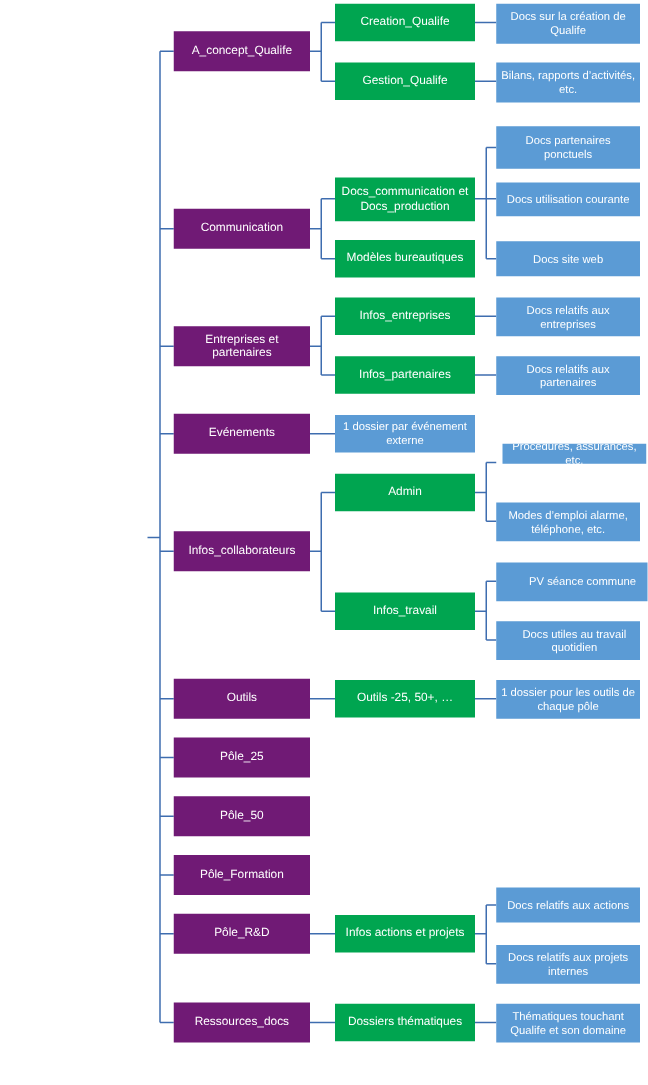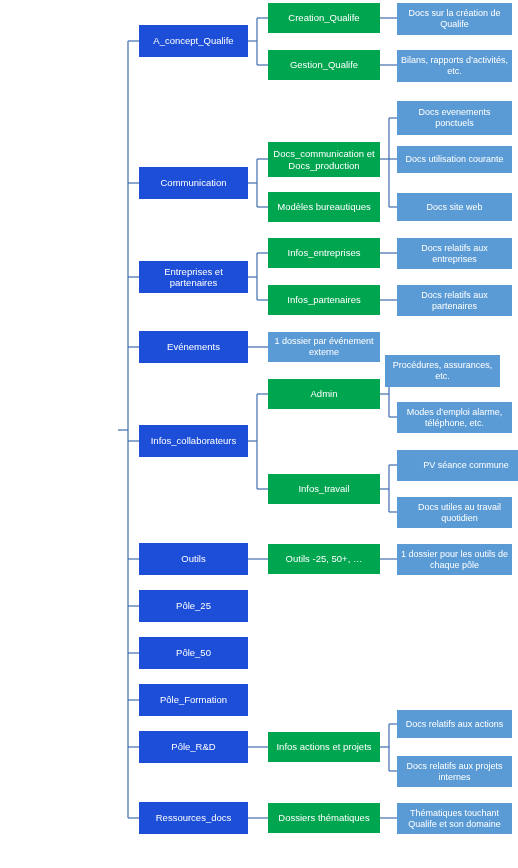--- a/index.html
+++ b/index.html
@@ -13,21 +13,21 @@
   .node{
     position:absolute;box-sizing:border-box;
     display:flex;align-items:center;justify-content:center;text-align:center;
     color:#ffffff;line-height:1.18;
     padding:1px 3px;
     overflow:hidden;
   }
   .node span{display:block;width:100%;}
 
   .lvl-root{ background:#ED7D31; font-size:9.5px; }
-  .lvl-1{ background:#1d4ed8; font-size:9.5px; }
+  .lvl-1{ background:#701a75; font-size:9.5px; }
   .lvl-2{ background:#00A550; font-size:9.5px; }
   .lvl-3{ background:#5B9BD5; font-size:9px; }
   .lvl-3.in-green-col{ background:#5B9BD5; }
 
   
   svg.links{position:absolute;left:0;top:0;width:518px;height:868px;pointer-events:none;}
   svg.links path,svg.links line{fill:none;stroke:#3E6DAF;stroke-width:1.2;}
 </style>
 </head>
 <body>
@@ -188,37 +188,37 @@
   </div>
 
   <div class="node lvl-3" style="left:397px;top:3px;width:115px;height:32px;">
     <span>Docs sur la création de Qualife</span>
   </div>
   <div class="node lvl-3" style="left:397px;top:50px;width:115px;height:32px;">
     <span>Bilans, rapports d’activités, etc.</span>
   </div>
 
   <div class="node lvl-3" style="left:397px;top:101px;width:115px;height:34px;">
-    <span>Docs evenements ponctuels</span>
+    <span>Docs partenaires ponctuels</span>
   </div>
   <div class="node lvl-3" style="left:397px;top:146px;width:115px;height:27px;">
     <span>Docs utilisation courante</span>
   </div>
   <div class="node lvl-3" style="left:397px;top:193px;width:115px;height:28px;">
     <span>Docs site web</span>
   </div>
 
   <div class="node lvl-3" style="left:397px;top:238px;width:115px;height:31px;">
     <span>Docs relatifs aux entreprises</span>
   </div>
   <div class="node lvl-3" style="left:397px;top:285px;width:115px;height:31px;">
     <span>Docs relatifs aux partenaires</span>
   </div>
 
-  <div class="node lvl-3" style="left:385px;top:355px;width:115px;height:32px;">
+  <div class="node lvl-3" style="left:402px;top:355px;width:115px;height:16px;">
     <span>Procédures, assurances, etc.</span>
   </div>
   <div class="node lvl-3" style="left:397px;top:402px;width:115px;height:31px;">
     <span>Modes d’emploi alarme, téléphone, etc.</span>
   </div>
 
   <div class="node lvl-3" style="left:397px;top:450px;width:138px;height:31px;">
     <span>PV séance commune</span>
   </div>
   <div class="node lvl-3" style="left:397px;top:497px;width:115px;height:31px;padding-left:13px;">

